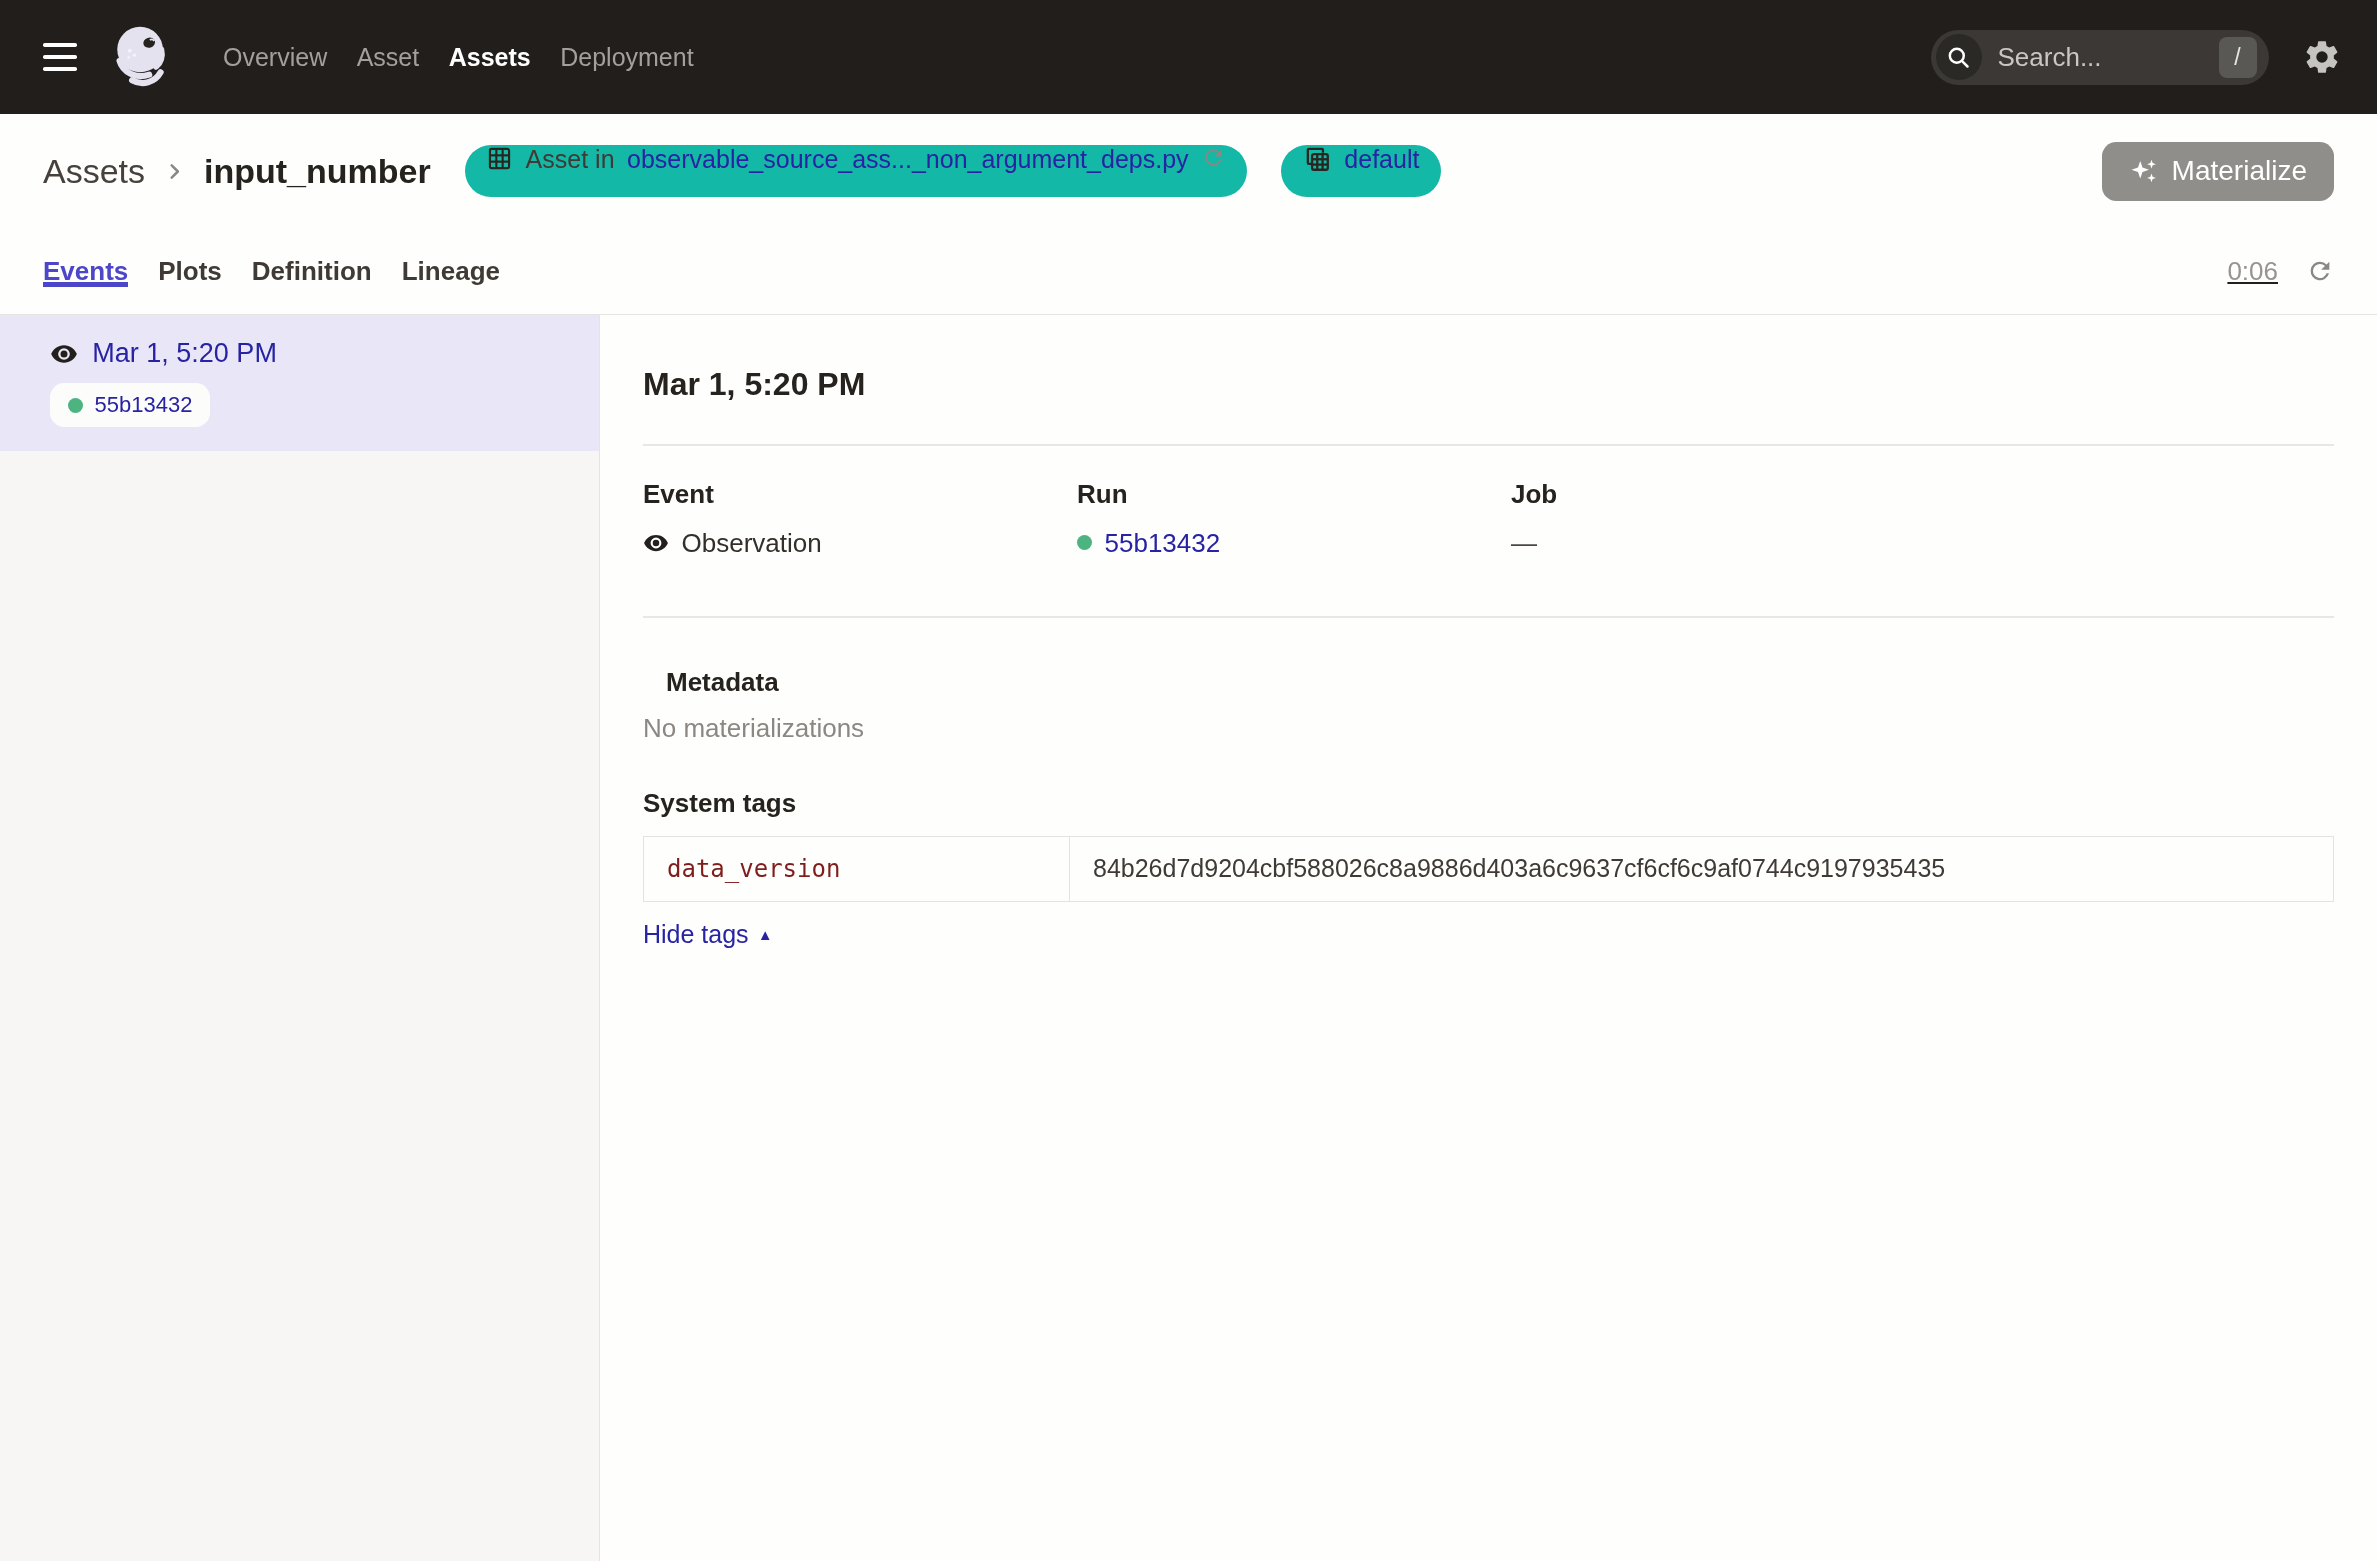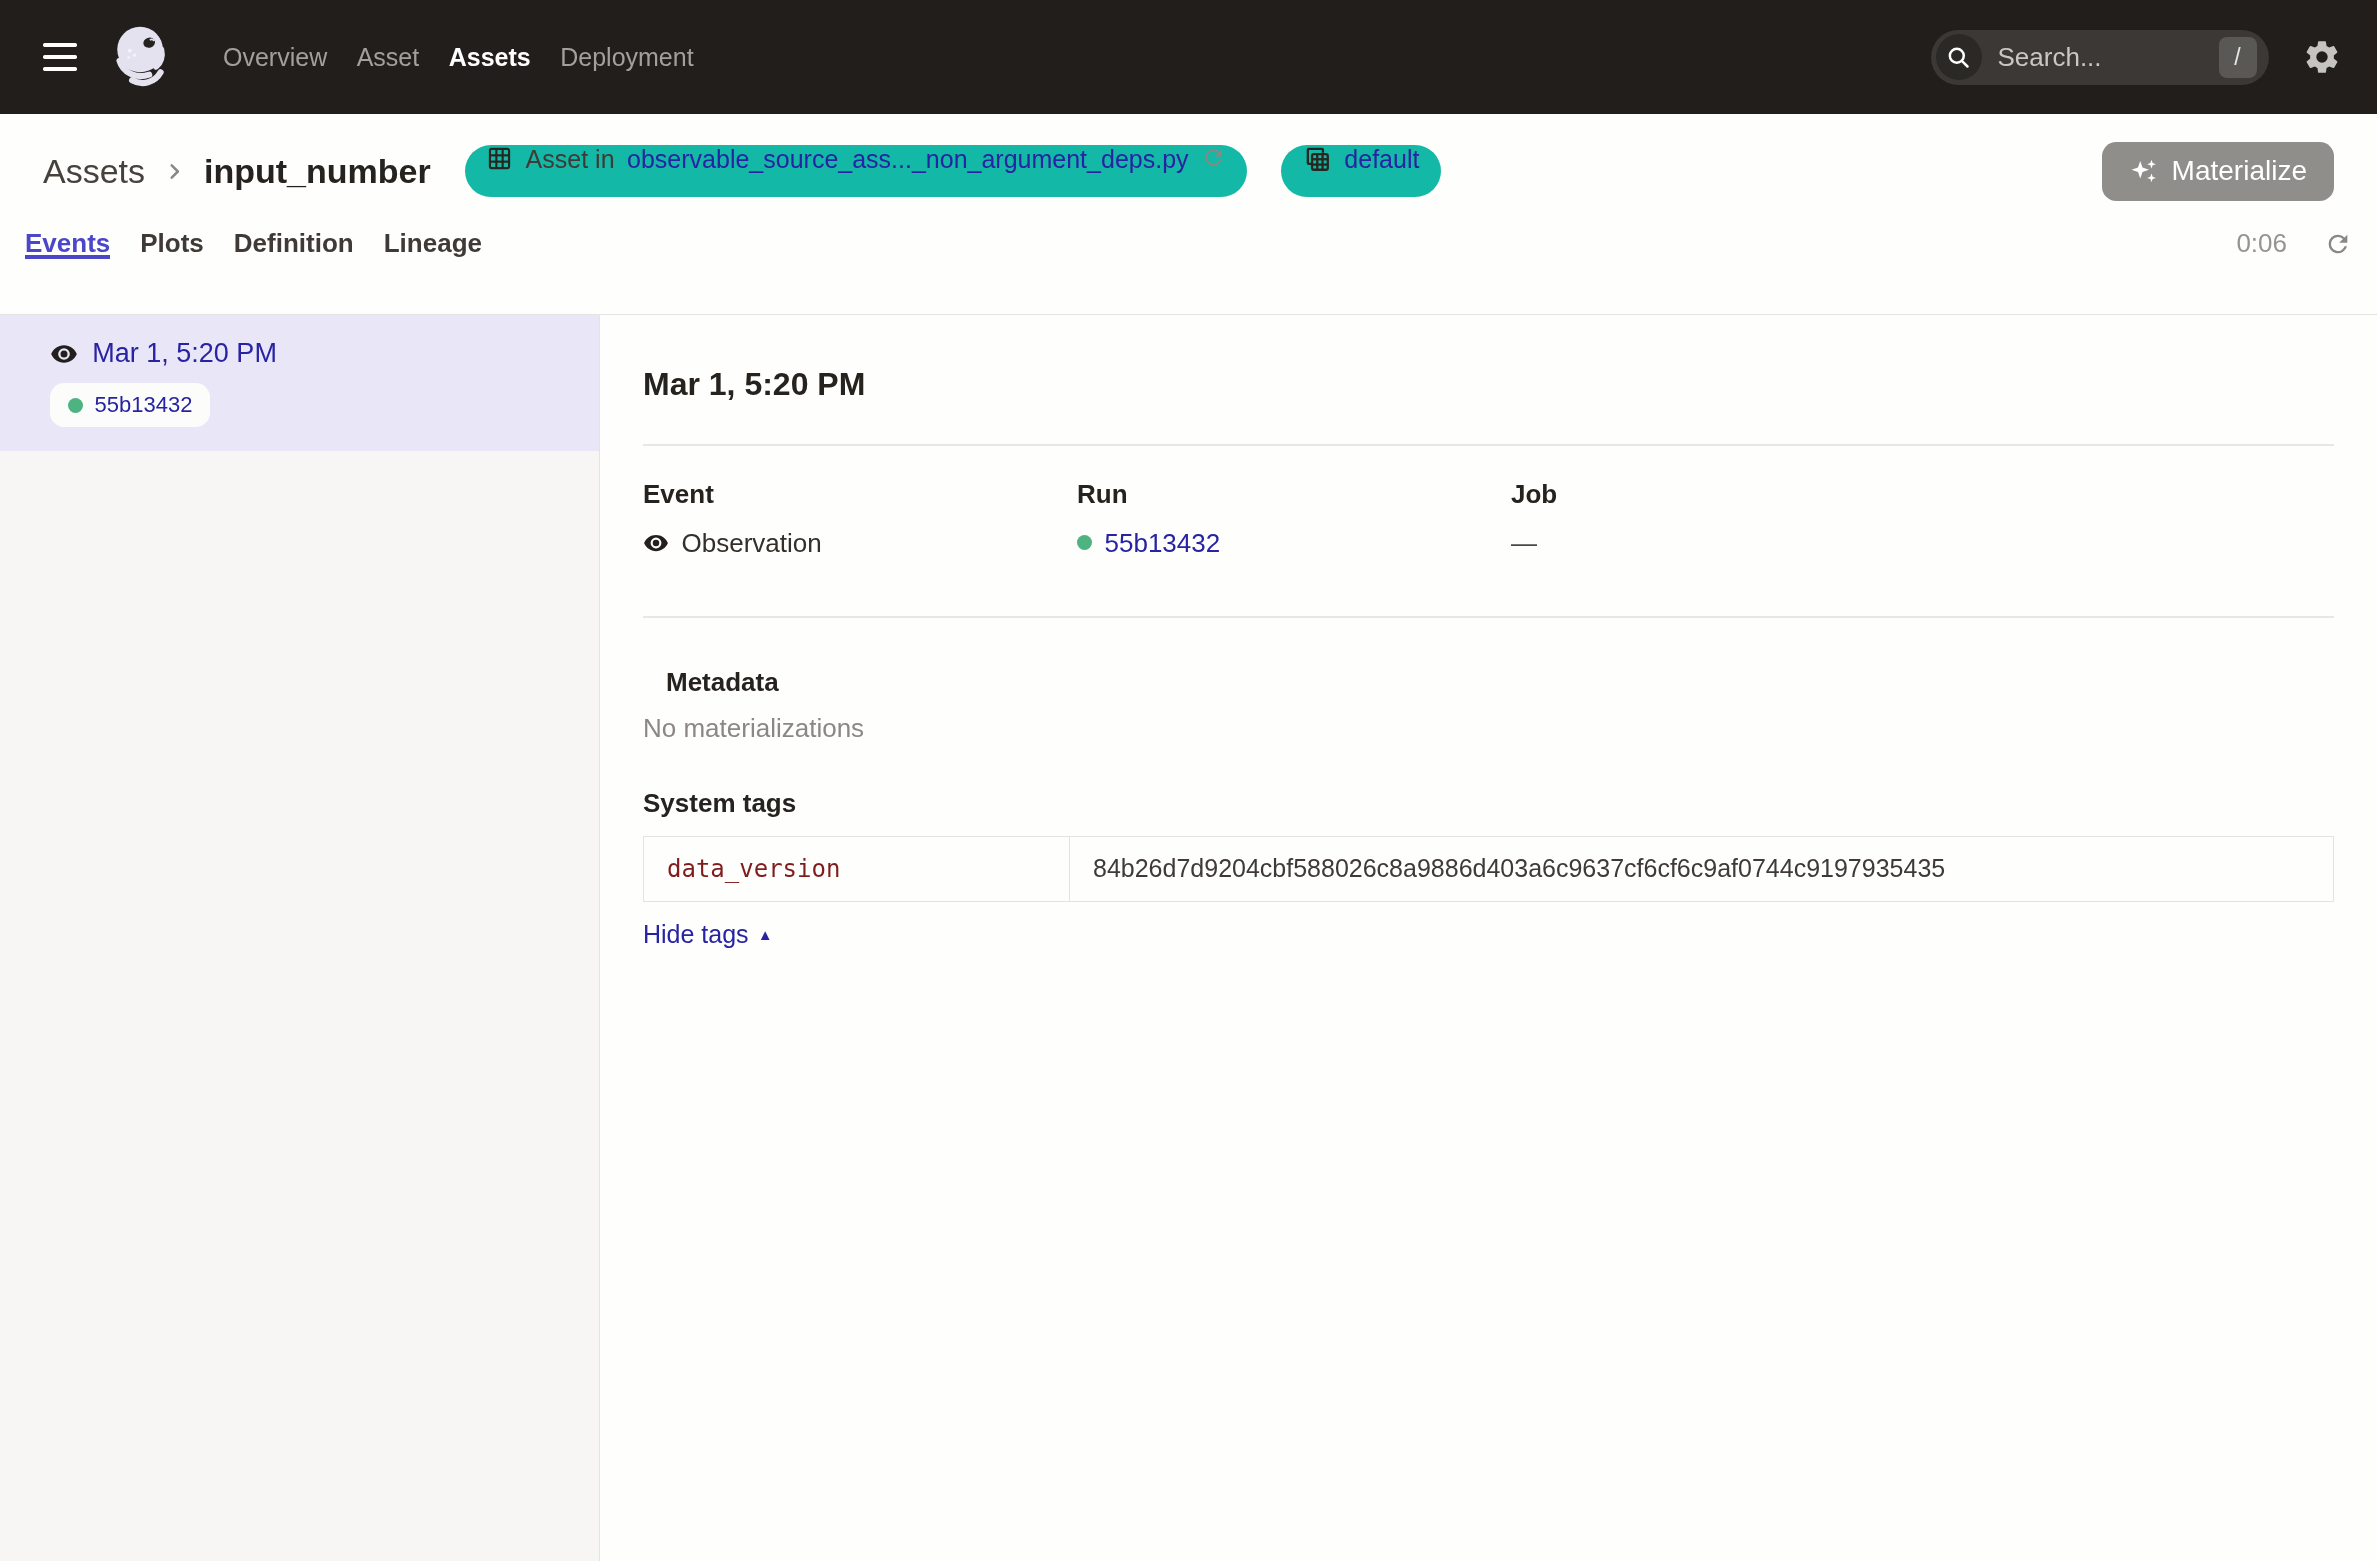--- a/index.html
+++ b/index.html
@@ -69,34 +69,34 @@
     display:flex; align-items:center; gap:12.5px;
     padding:0 27px;
     color:#FFFFFF; font-size:28px; font-family:inherit; font-weight:400;
   }
 
   
   .tabs-row {
     height:87px; flex:0 0 87px;
     background:#FEFEFD;
     border-bottom:1.8px solid #E6E4E1;
-    display:flex; align-items:flex-start;
-    padding:0 25px;
+    display:flex; align-items:center;
+    padding:0 43px;
   }
   .tabs { display:flex; gap:30px; }
   .tab {
     display:flex; align-items:center; position:relative;
     font-size:26px; font-weight:600; color:#3F3A35; cursor:pointer;
   }
   .tab.active { color:#4C46C8; }
   .tab.active::after {
     content:""; position:absolute; left:0; right:0; bottom:0;
     height:4.5px; background:#4C46C8;
   }
-  .tabs-right { margin-left:auto; display:flex; align-items:center; gap:37px; }
+  .tabs-right { margin-left:auto; display:flex; align-items:center; gap:28px;text-decoration:underline; }
   .timer { font-size:26px; color:#97938F; }
   .tabs-refresh { display:flex; color:#8B8783; cursor:pointer; }
 
   
   .content { flex:1; display:flex; min-height:0; }
   .sidebar {
     width:600px; flex:0 0 600px;
     background:#F7F6F4;
     border-right:1.8px solid #E6E4E1;
   }

